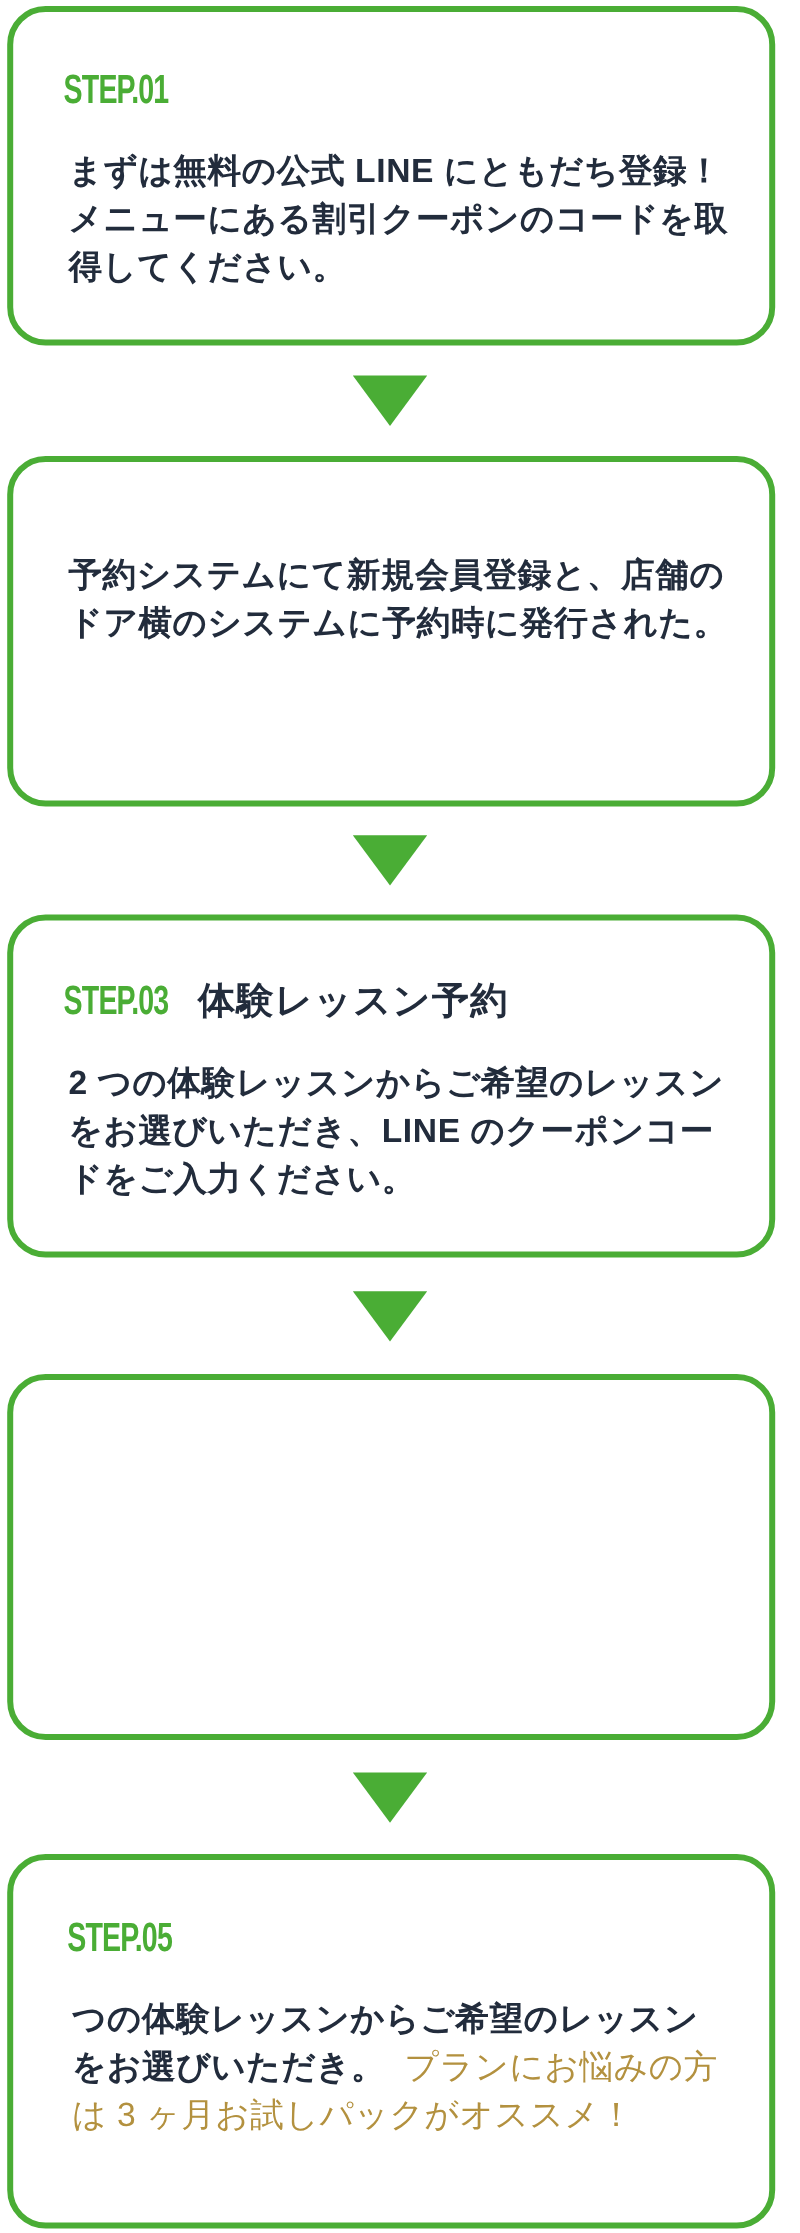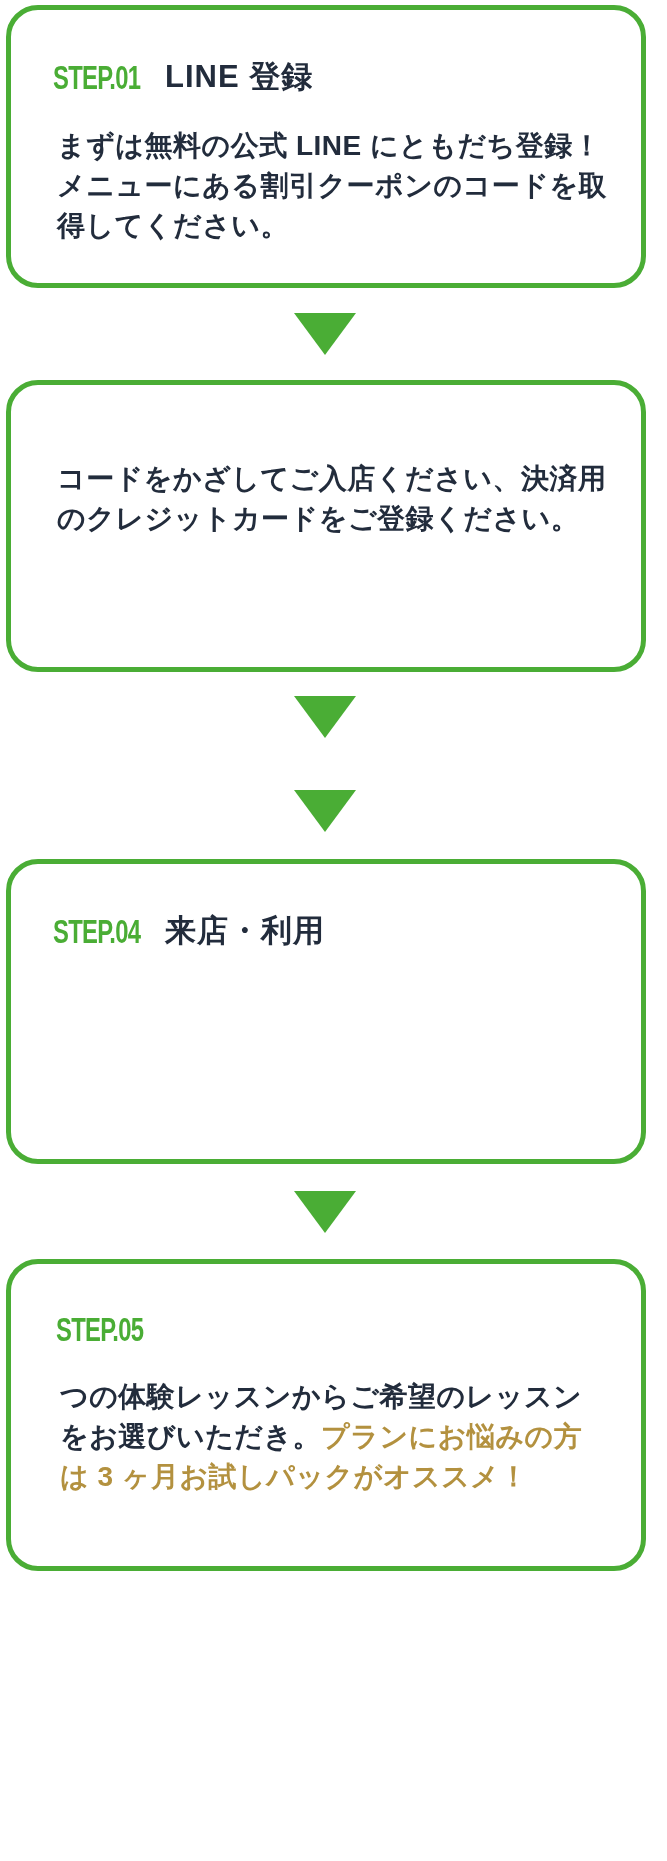--- a/index.html
+++ b/index.html
@@ -59,21 +59,22 @@
     margin:28px 0 0 4px;
     color:var(--dark);
     font-size:28px;
     line-height:40px;
     font-weight:600;
     letter-spacing:0.5px;
     max-width:578px;
   }
   .hl{
     color:var(--gold);
-    font-weight:bold;
+    font-weight:normal;
+    margin-left:16px;
   }
   .arrow-gap{
     display:flex;
     justify-content:center;
     align-items:center;
   }
   .arrow-gap.g1{height:92px;}
   .arrow-gap.g2{height:90px;}
   .arrow-gap.g3{height:97px;}
   .arrow-gap.g4{height:95px;}
@@ -86,47 +87,49 @@
   }
 </style>
 </head>
 <body>
 
 <div class="flow">
 
   <section class="card h1">
     <div class="head">
       <span class="step">STEP.01</span>
-      <h2 class="title">LINE 登録</h2>
     </div>
     <p class="body"><span>まずは無料の公式 LINE にともだち登録！メニューにある割引クーポンのコードを取得してください。</span></p>
   </section>
 
   <div class="arrow-gap g1">
     <span class="tri"></span>
   </div>
 
   <section class="card h2">
-    <p class="body"><span>コードをかざしてご入店ください、決済用のクレジットカードをご登録ください。</span></p>
+    <p class="body"><span>予約システムにて新規会員登録と、店舗のドア横のシステムに予約時に発行された。</span></p>
   </section>
 
   <div class="arrow-gap g2">
     <span class="tri"></span>
   </div>
 
+  <section class="card h3">
+    <div class="head">
+      <span class="step">STEP.03</span>
+      <h2 class="title">体験レッスン予約</h2>
+    </div>
+    <p class="body"><span>2 つの体験レッスンからご希望のレッスンをお選びいただき、LINE のクーポンコードをご入力ください。</span></p>
+  </section>
 
   <div class="arrow-gap g3">
     <span class="tri"></span>
   </div>
 
   <section class="card h4">
-    <div class="head">
-      <span class="step">STEP.04</span>
-      <h2 class="title">来店・利用</h2>
-    </div>
   </section>
 
   <div class="arrow-gap g4">
     <span class="tri"></span>
   </div>
 
   <section class="card h5">
     <div class="head">
       <span class="step">STEP.05</span>
     </div>

